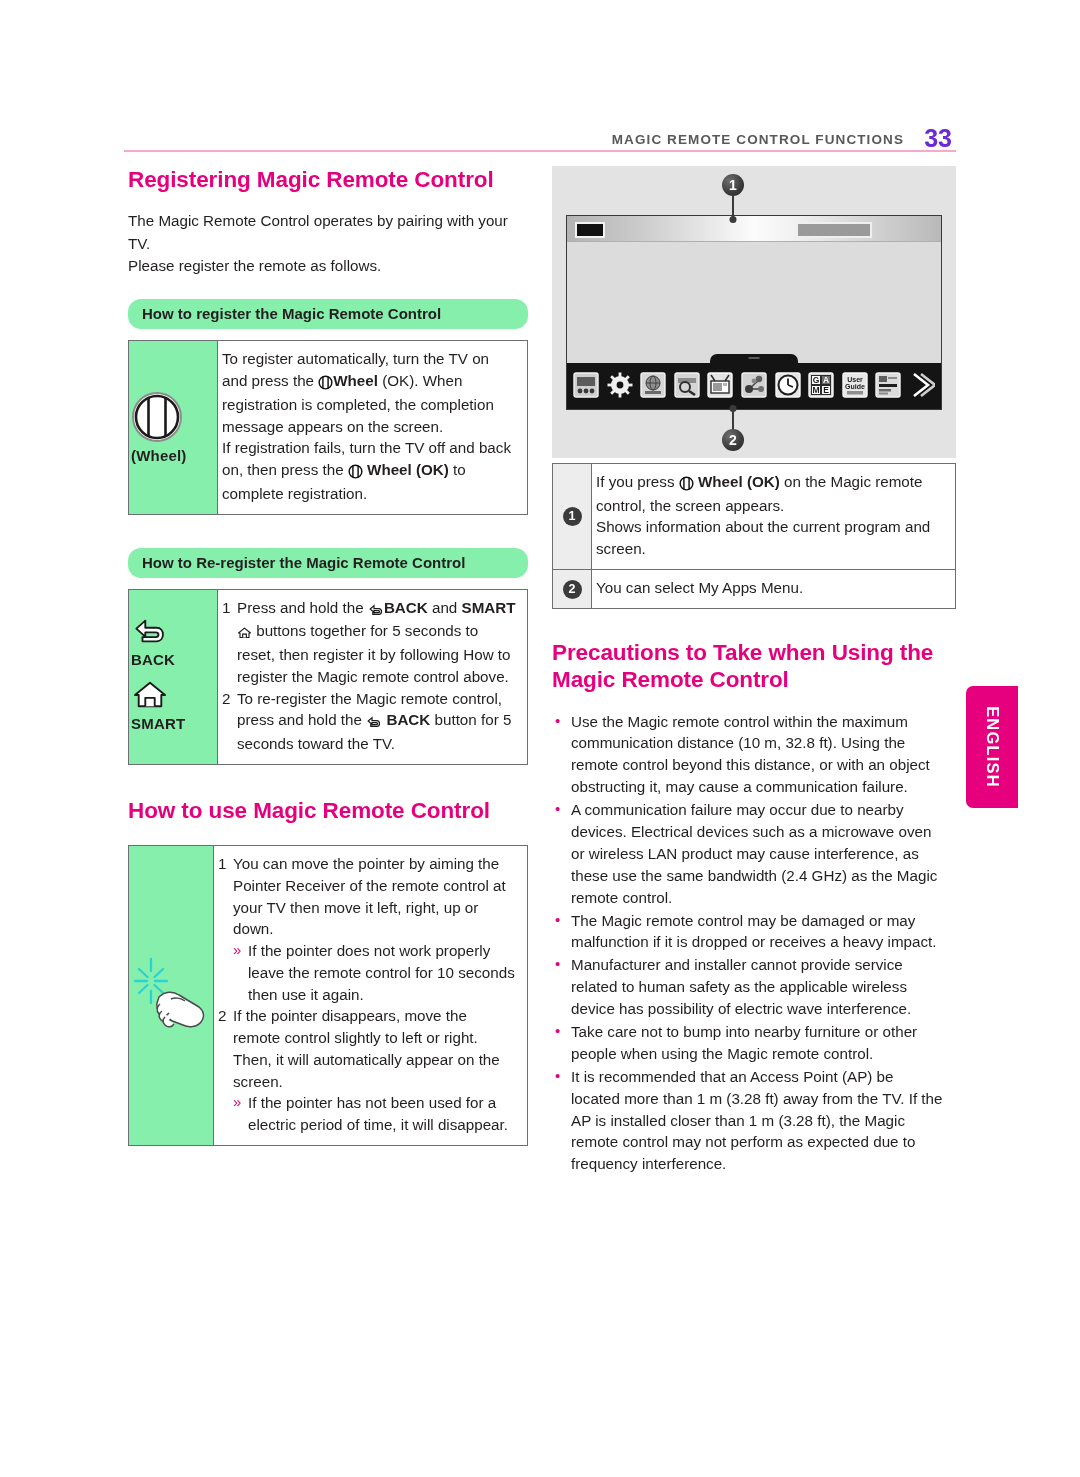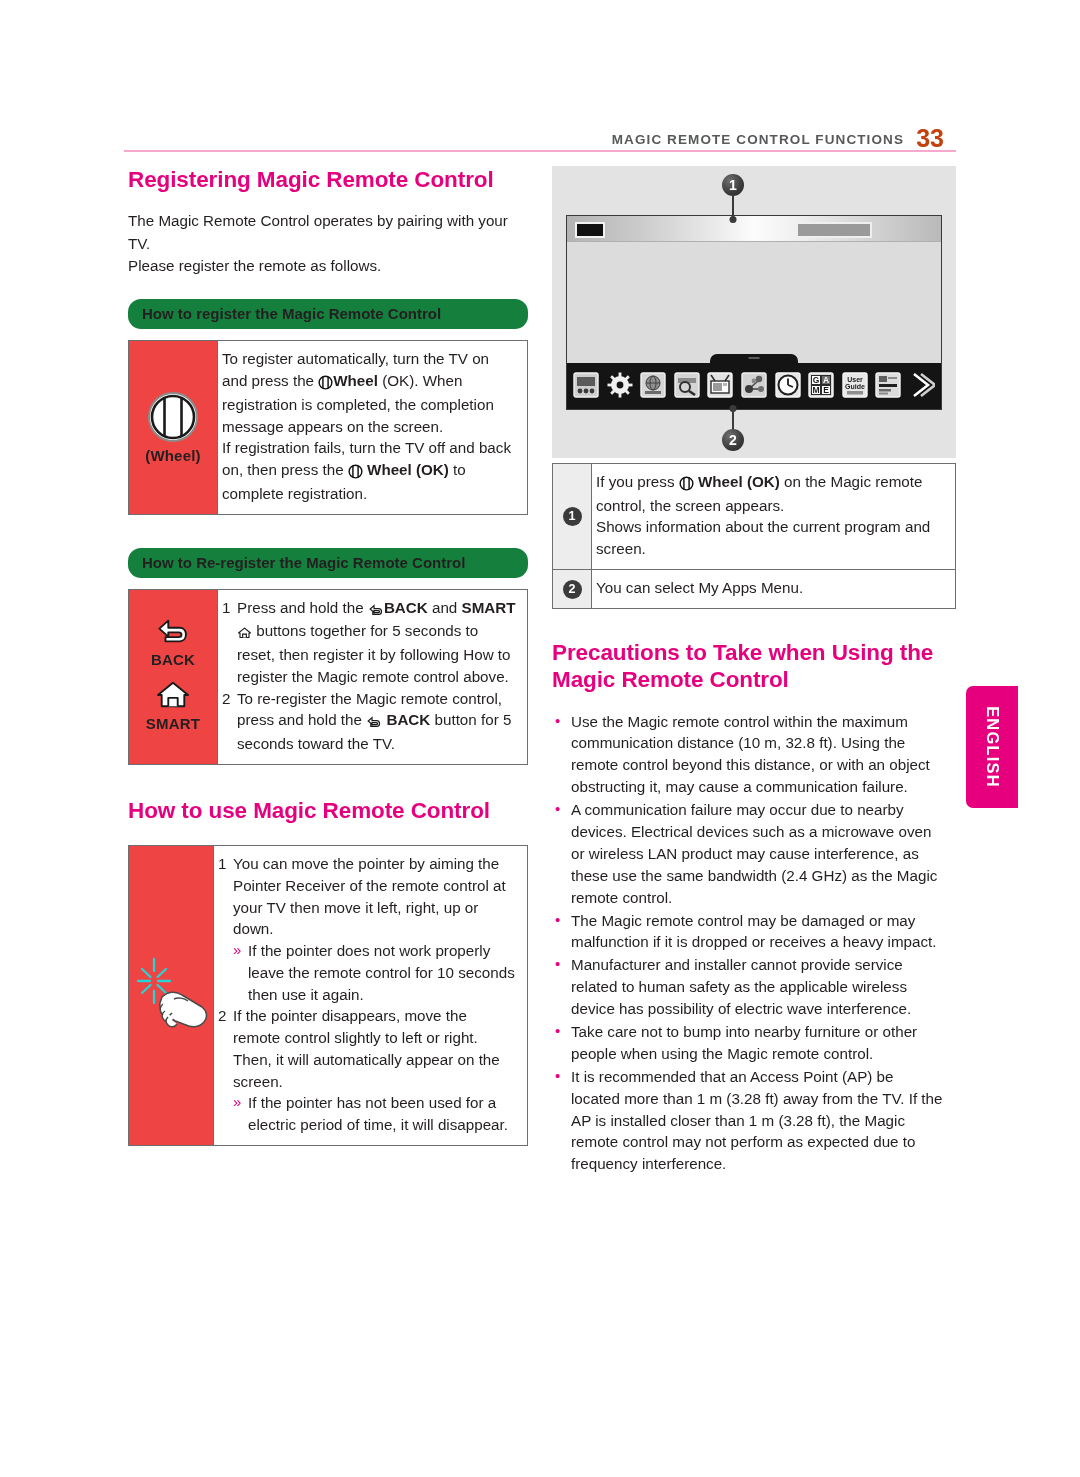--- a/index.html
+++ b/index.html
@@ -37,25 +37,25 @@
     right: 52px;
     bottom: 5px;
     font-size: 13.5px;
     letter-spacing: 1.1px;
     color: #58595b;
     font-weight: 700;
     white-space: nowrap;
   }
   #page-header .hdr-page {
     position: absolute;
-    right: 12px;
+    right: 4px;
     bottom: 1px;
     font-size: 25px;
     font-weight: 700;
-    color: #c2410c;
+    color: #6d28d9;
     line-height: 1;
   }
 
   
   .col {
     position: absolute;
     top: 166px;
   }
   #left-col  { left: 128px; width: 400px; }
   #right-col { left: 552px; width: 404px; }
@@ -72,21 +72,21 @@
 
   p.body-text {
     font-size: 15.2px;
     line-height: 1.47;
     margin: 0;
     color: #231f20;
   }
 
   
   .pill-heading {
-    background: #15803d;
+    background: #86efac;
     border-radius: 13px;
     padding: 6px 14px 7px 14px;
     font-size: 15px;
     font-weight: 700;
     color: #231f20;
     display: block;
     margin: 0;
     box-sizing: border-box;
   }
 
@@ -98,23 +98,23 @@
     background: #ffffff;
     table-layout: fixed;
   }
   .info-table td {
     border: 1.3px solid #6d6e71;
     vertical-align: top;
     padding: 0;
   }
   .info-table td.keycell {
     width: 84px;
-    background: #ef4444;
+    background: #86efac;
     vertical-align: middle;
-    text-align: center;
+    text-align: left;
     padding: 8px 2px;
   }
   .info-table td.numcell {
     width: 38px;
     background: #ededed;
     vertical-align: middle;
     text-align: center;
     padding: 6px 0;
   }
   .info-table td.textcell {

